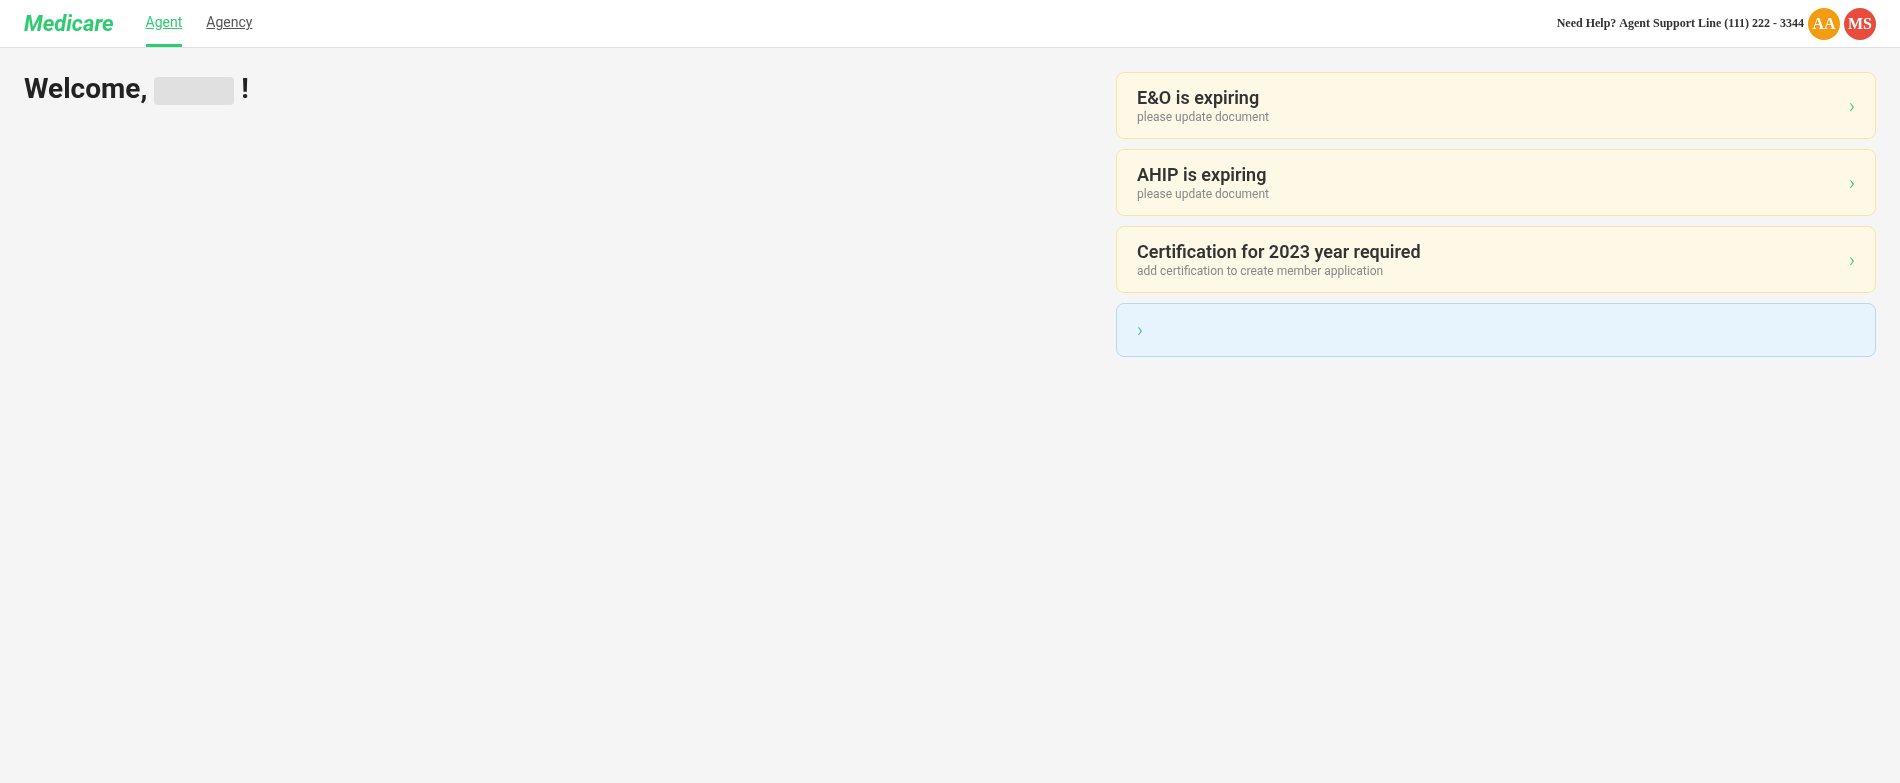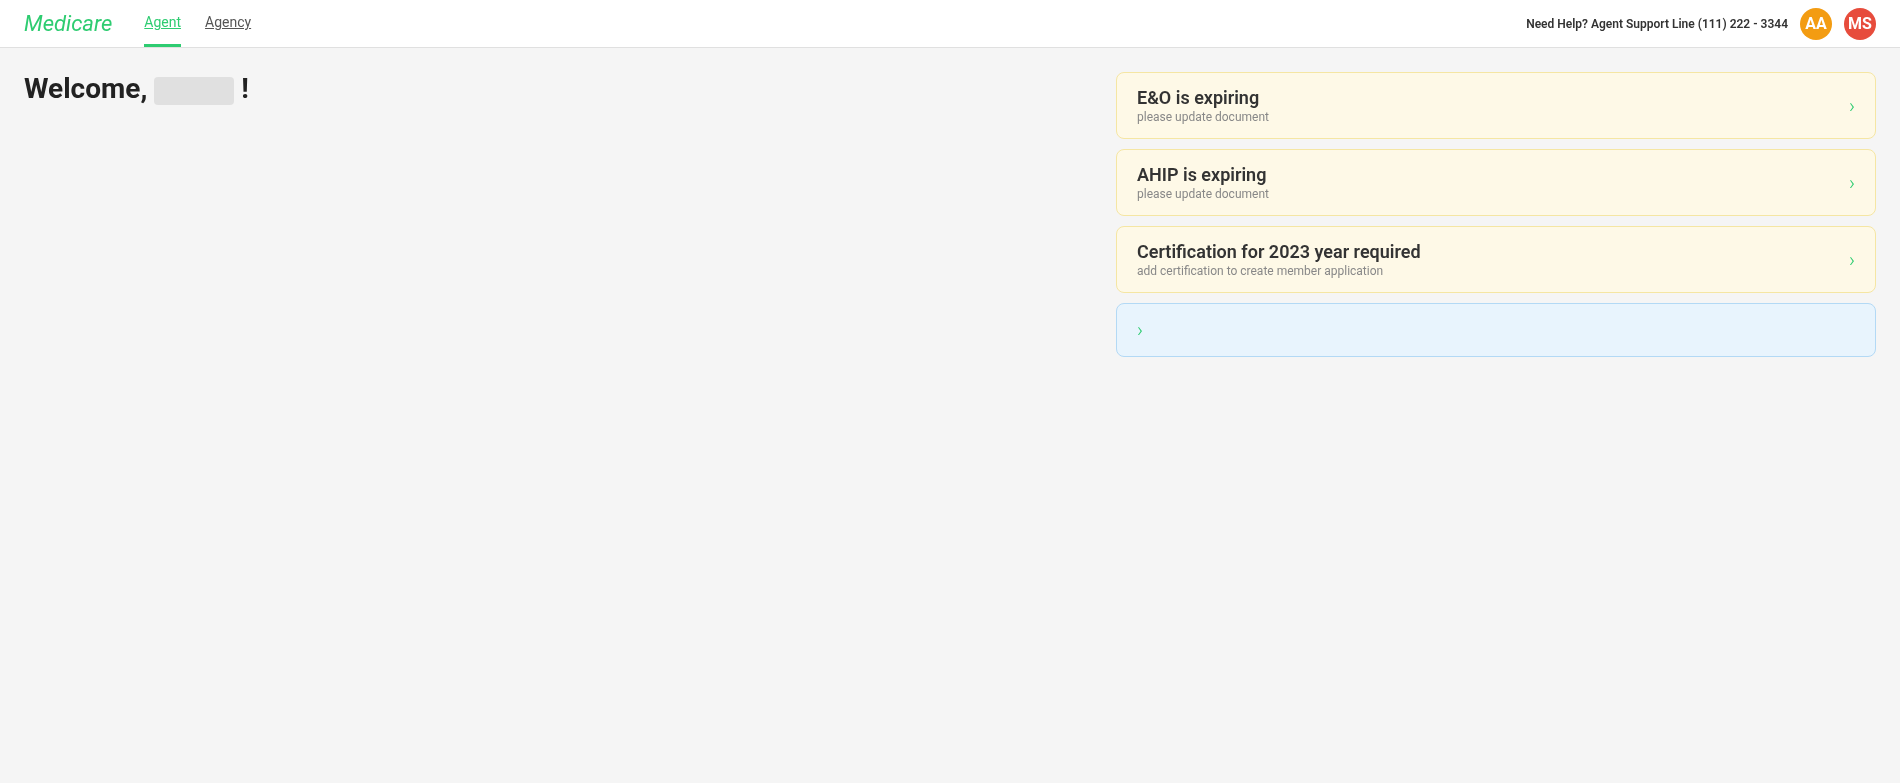--- a/index.html
+++ b/index.html
@@ -10,21 +10,21 @@
       background: #fff;
       display: flex;
       align-items: center;
       padding: 0 24px;
       height: 48px;
       border-bottom: 1px solid #e0e0e0;
       position: relative;
     }
     .header-logo {
       font-size: 22px;
-      font-weight: 400;
+      font-weight: 700;
       color: #2ecc71;
       font-style: italic;
       margin-right: 32px;
     }
     .header-nav {
       display: flex;
       gap: 24px;
       align-items: center;
       flex: 1;
     }
@@ -36,21 +36,22 @@
       border-bottom: 3px solid transparent;
       text-decoration: underline;
     }
     .header-nav-item.active {
       color: #2ecc71;
       border-bottom: 3px solid #2ecc71;
     }
     .header-right {
       display: flex;
       align-items: center;
-      gap: 12px;
+      gap: 4px;
+      font-family: Liberation Serif, serif;
     }
     .header-support {
       font-size: 12px;
       color: #555;
     }
     .header-support span {
       font-weight: 600;
       color: #333;
     }
     .avatar {

